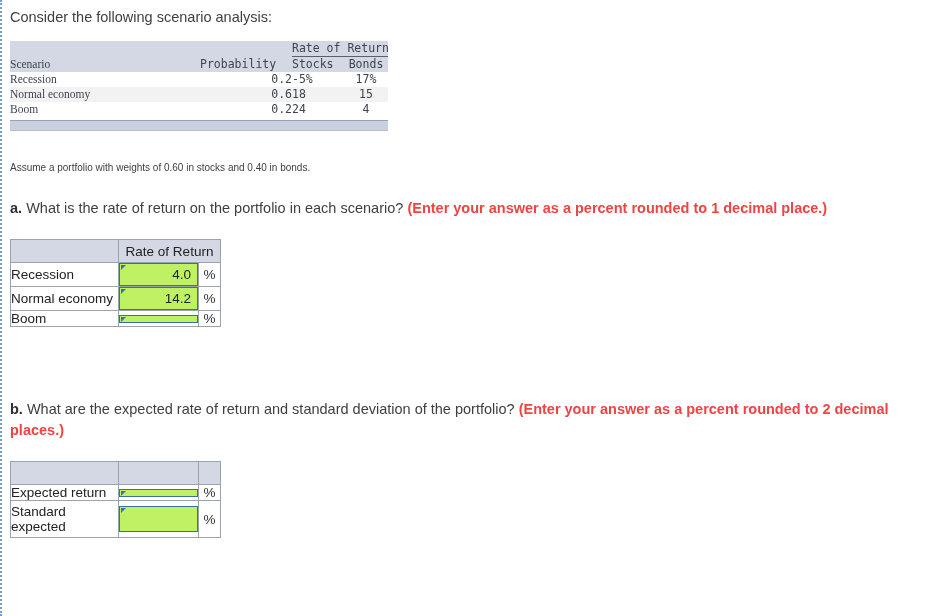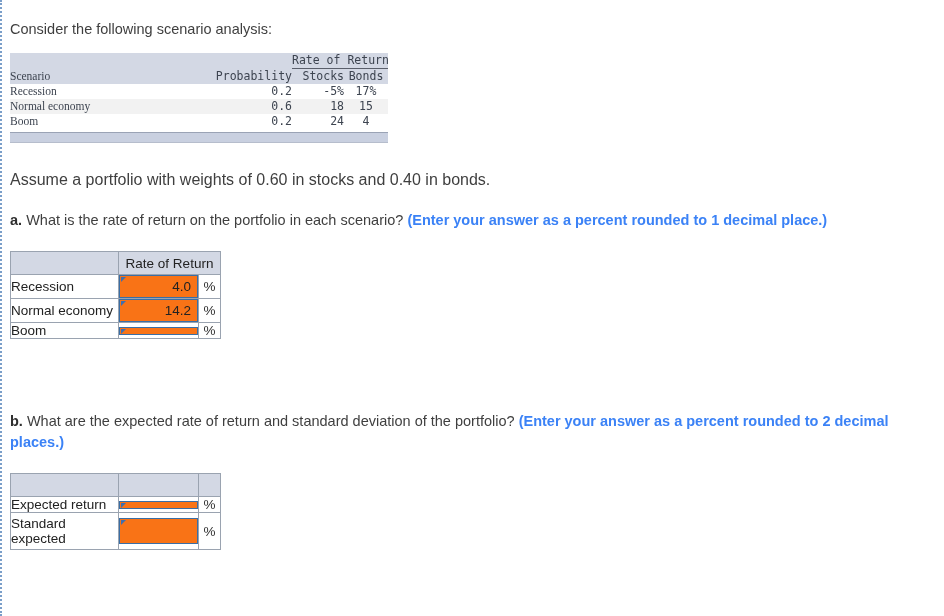--- a/index.html
+++ b/index.html
@@ -30,21 +30,21 @@
     position: absolute;
     left: 10px;
     top: 0px;
     width: 924px;
   }
 
   
   .intro {
     font-size: 14.5px;
     color: #3f3f3f;
-    padding-top: 20px;
+    padding-top: 8px;
     line-height: 18px;
     white-space: nowrap;
   }
 
   
   .scenario-wrap {
     margin-top: 15px;
     width: 378px;
     font-family: "DejaVu Sans Mono", "Liberation Mono", monospace;
     font-size: 11.5px;
@@ -60,51 +60,51 @@
     font-weight: normal;
     line-height: 15px;
     height: 15px;
     white-space: nowrap;
   }
   .sc-head-band td { background: #d3d8e4; }
   .sc-rule {
     border-bottom: 1px solid #5a5f6b;
   }
   .sc-label { padding-left: 12px; text-align: left; font-family: Liberation Serif, serif; }
-  .sc-num   { text-align: right; padding-right: 6px; }
+  .sc-num   { padding-right: 6px; }
   .sc-num2  { text-align: right; padding-right: 22px; margin-top: 32px; }
   .sc-num3  { text-align: center; padding-right: 14px; }
   .row-alt td { background: #f2f2f2; }
   .row-plain td { background: #ffffff; }
   .sc-foot {
     height: 9px;
     background: #c9d0e0;
     border-top: 1px solid #9aa3b5;
     border-bottom: 1px solid #b6bdcc;
     margin-top: 3px;
     width: 378px;
   }
 
   
   .assume {
     margin-top: 27px;
-    font-size: 16px;
+    font-size: 10px;
     color: #3f3f3f;
     line-height: 19px;
   }
   .qblock {
     margin-top: 21px;
     font-size: 14.5px;
     color: #3f3f3f;
     line-height: 21px;
     max-width: 900px;
   }
   .qlabel { font-weight: bold; color: #2f2f2f; }
   .red-note {
-    color: #3b82f6;
+    color: #ef4444;
     font-weight: bold;
   }
 
   
   .ans-wrap { margin-top: 20px; }
   table.ansgrid {
     border-collapse: collapse;
     table-layout: fixed;
     font-size: 13.5px;
     color: #222;
@@ -133,21 +133,21 @@
     font-size: 13.5px;
     color: #333;
   }
   .inputcell { padding: 0 !important; }
 
   
   .ansinput {
     position: relative;
     box-sizing: border-box;
     border: 1.6px solid #3a6ea5;
-    background: #f97316;
+    background: #bef264;
     height: 100%;
     width: 100%;
     display: block;
   }
   .ansinput .val {
     display: block;
     text-align: right;
     padding: 3px 6px 3px 0;
     font-size: 13.5px;
     color: #222;

